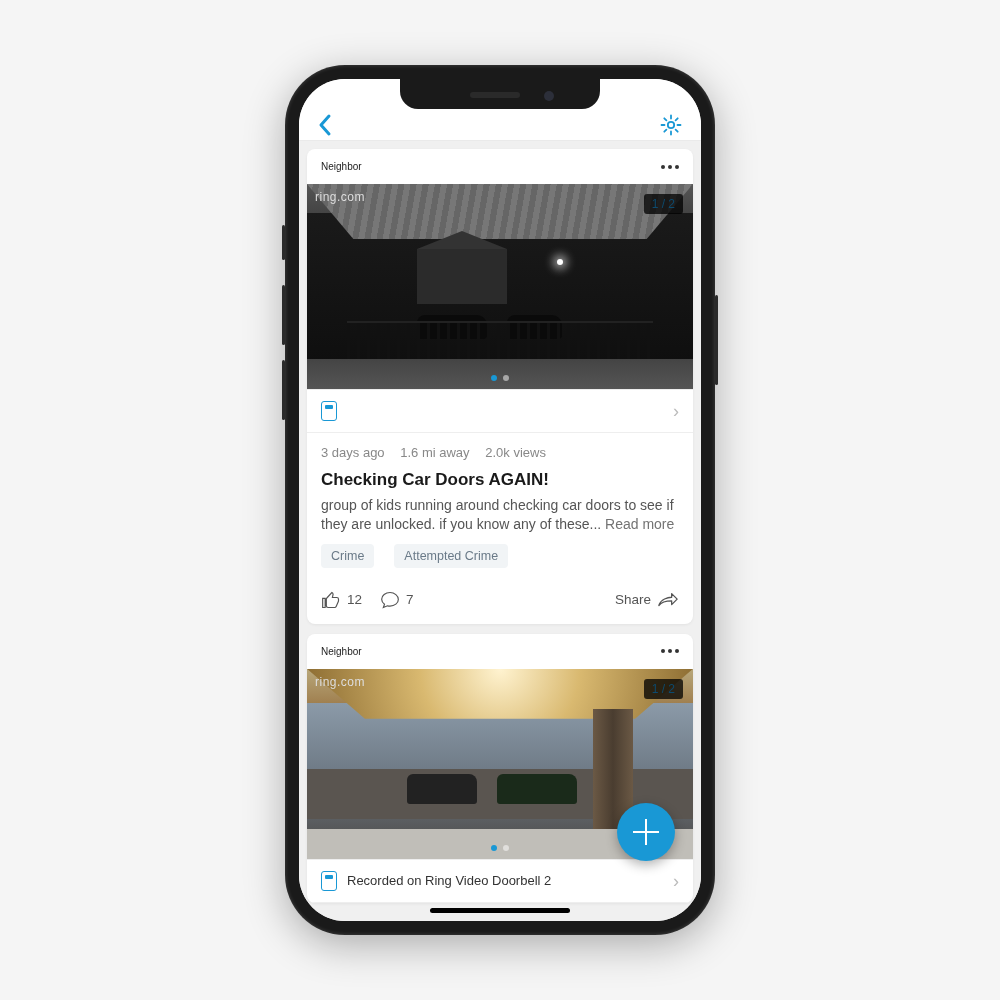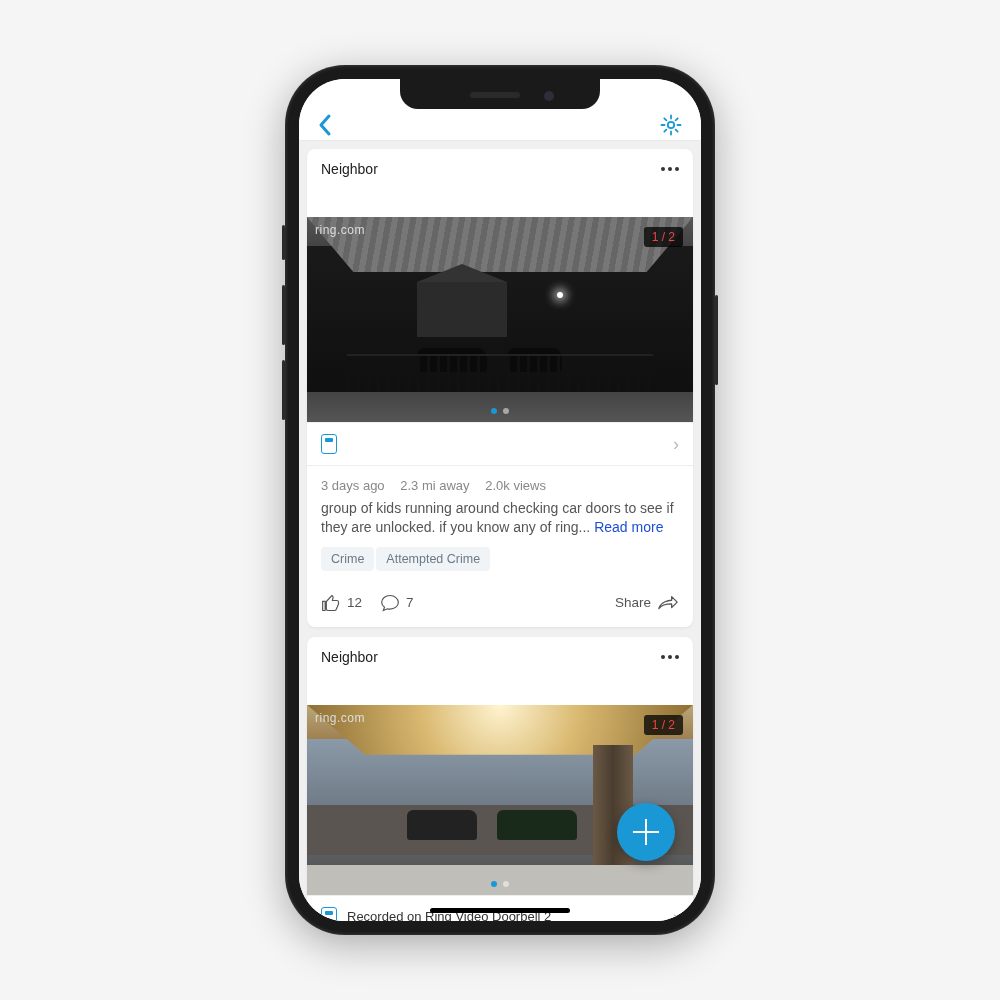--- a/index.html
+++ b/index.html
@@ -94,50 +94,49 @@
     overflow: hidden;
     box-shadow: 0 1px 3px rgba(0,0,0,0.06);
   }
   .card-header {
     display: flex;
     align-items: center;
     justify-content: space-between;
     padding: 12px 14px;
   }
   .card-header-title {
-    font-size: 14px;
+    font-size: 10px;
     font-weight: 500;
     color: #222;
   }
   .more-dots {
     display:flex; gap:3px;
   }
   .more-dots span {
     width:4px; height:4px; background:#333; border-radius:50%;
   }
 
   .media {
     position: relative;
     height: 205px;
     overflow:hidden;
-    margin-top:28px;
   }
   .watermark {
     position:absolute;
     top:6px; left:8px;
     color:#ddd;
     font-size:12px;
     font-weight:300;
     letter-spacing:0.5px;
   }
   .media-counter {
     position:absolute;
     top:10px; right:10px;
     background: rgba(0,0,0,0.75);
-    color:#ef4444;
+    color:#0c4a6e;
     font-size:12px;
     padding:3px 8px;
     border-radius:3px;
   }
   .media-dots {
     position:absolute;
     bottom:8px; left:50%;
     transform:translateX(-50%);
     display:flex; gap:6px;
   }
@@ -252,25 +251,25 @@
     font-size: 17px;
     font-weight: 700;
     color:#1a1a1a;
   }
   .post-body {
     padding: 2px 14px 10px 14px;
     font-size: 14px;
     line-height: 1.35;
     color:#555;
   }
-  .read-more { color:#1d4ed8; font-weight:500; }
+  .read-more { color:#737373; font-weight:500; }
 
   .tags {
     padding: 0 14px 12px 14px;
-    display:flex; gap:2px;
+    display:flex; gap:20px;
   }
   .tag {
     font-size:12.5px;
     color:#6a7a88;
     background:#f1f4f6;
     padding:5px 10px;
     border-radius:4px;
   }
 
   .action-bar {
@@ -369,27 +368,28 @@
           </div>
         </div>
 
         <div class="device-row">
           <div class="device-icon"></div>
           <div class="chev">›</div>
         </div>
 
         <div class="meta-row">
           <span>3 days ago</span>
-          <span>2.3 mi away</span>
+          <span>1.6 mi away</span>
           <span>2.0k views</span>
         </div>
 
+        <div class="post-title">Checking Car Doors AGAIN!</div>
 
         <div class="post-body">
-          <span>group of kids running around checking car doors to see if they are unlocked. if you know any of ring... </span><span class="read-more">Read more</span>
+          <span>group of kids running around checking car doors to see if they are unlocked. if you know any of these... </span><span class="read-more">Read more</span>
         </div>
 
         <div class="tags">
           <div class="tag">Crime</div>
           <div class="tag">Attempted Crime</div>
         </div>
 
         <div class="action-bar">
           <div class="action">
             <svg width="20" height="20" viewBox="0 0 24 24">

